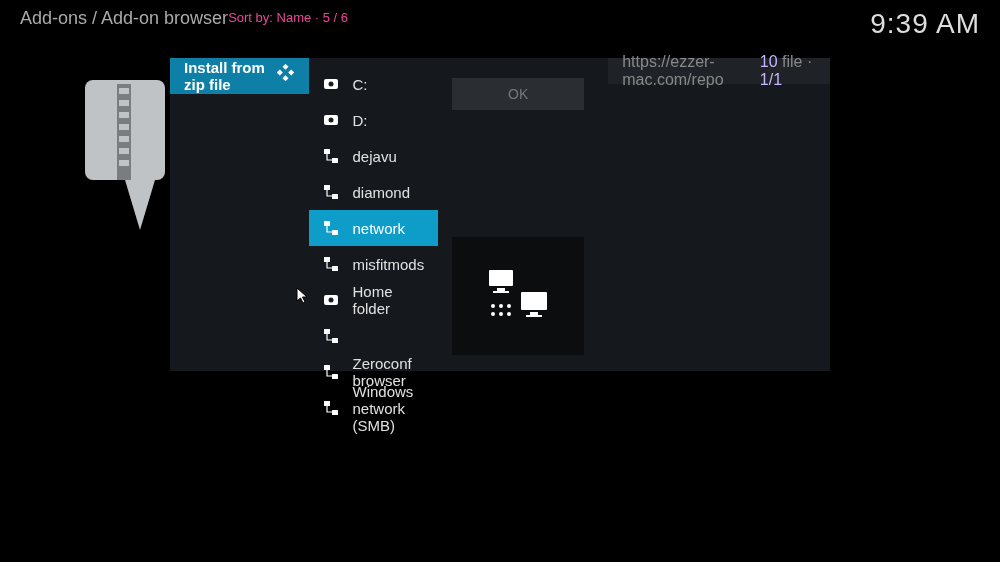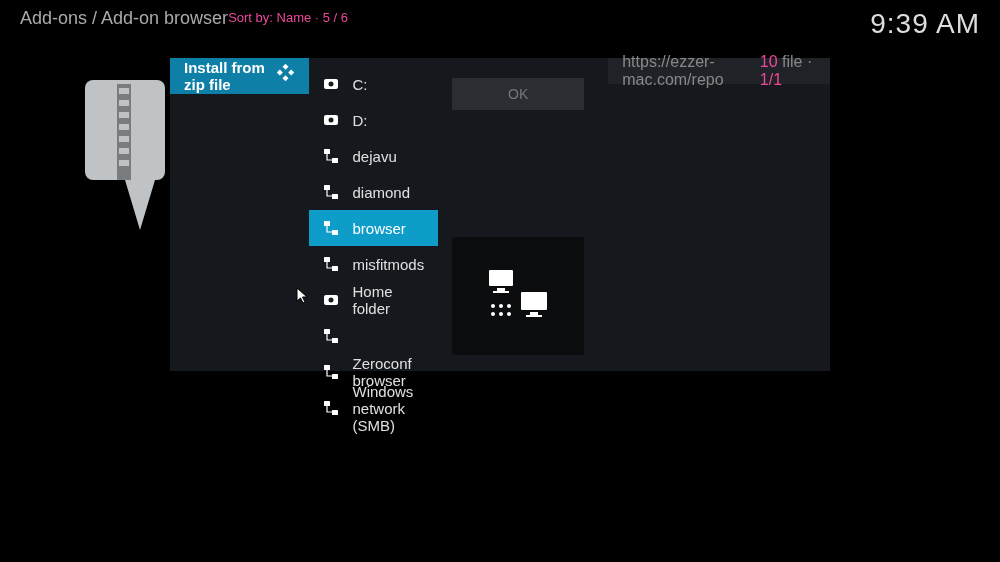--- a/index.html
+++ b/index.html
@@ -144,21 +144,21 @@
       padding: 0 14px;
       font-size: 16px;
     }
     .footer-path {
       color: #888;
     }
     .footer-count {
       color: #888;
     }
     .footer-count .accent {
-      color: #ec4899;
+      color: #c4b5fd;
     }
     .cursor {
       position: absolute;
       top: 287px;
       left: 296px;
       width: 14px;
       height: 18px;
       z-index: 100;
     }
   </style>
@@ -235,21 +235,21 @@
               <path d="M 4 6 L 4 12 L 9 12" stroke="#fff" stroke-width="1.2" fill="none"></path>
             </svg></span>
           <span>diamond</span>
         </div>
         <div class="file-item selected">
           <span class="file-icon"><svg viewBox="0 0 16 16">
               <rect x="1" y="1" width="6" height="5" rx="0.5" fill="#fff"></rect>
               <rect x="9" y="10" width="6" height="5" rx="0.5" fill="#fff"></rect>
               <path d="M 4 6 L 4 12 L 9 12" stroke="#fff" stroke-width="1.2" fill="none"></path>
             </svg></span>
-          <span>browser</span>
+          <span>network</span>
         </div>
         <div class="file-item">
           <span class="file-icon"><svg viewBox="0 0 16 16">
               <rect x="1" y="1" width="6" height="5" rx="0.5" fill="#fff"></rect>
               <rect x="9" y="10" width="6" height="5" rx="0.5" fill="#fff"></rect>
               <path d="M 4 6 L 4 12 L 9 12" stroke="#fff" stroke-width="1.2" fill="none"></path>
             </svg></span>
           <span>misfitmods</span>
         </div>
         <div class="file-item">

